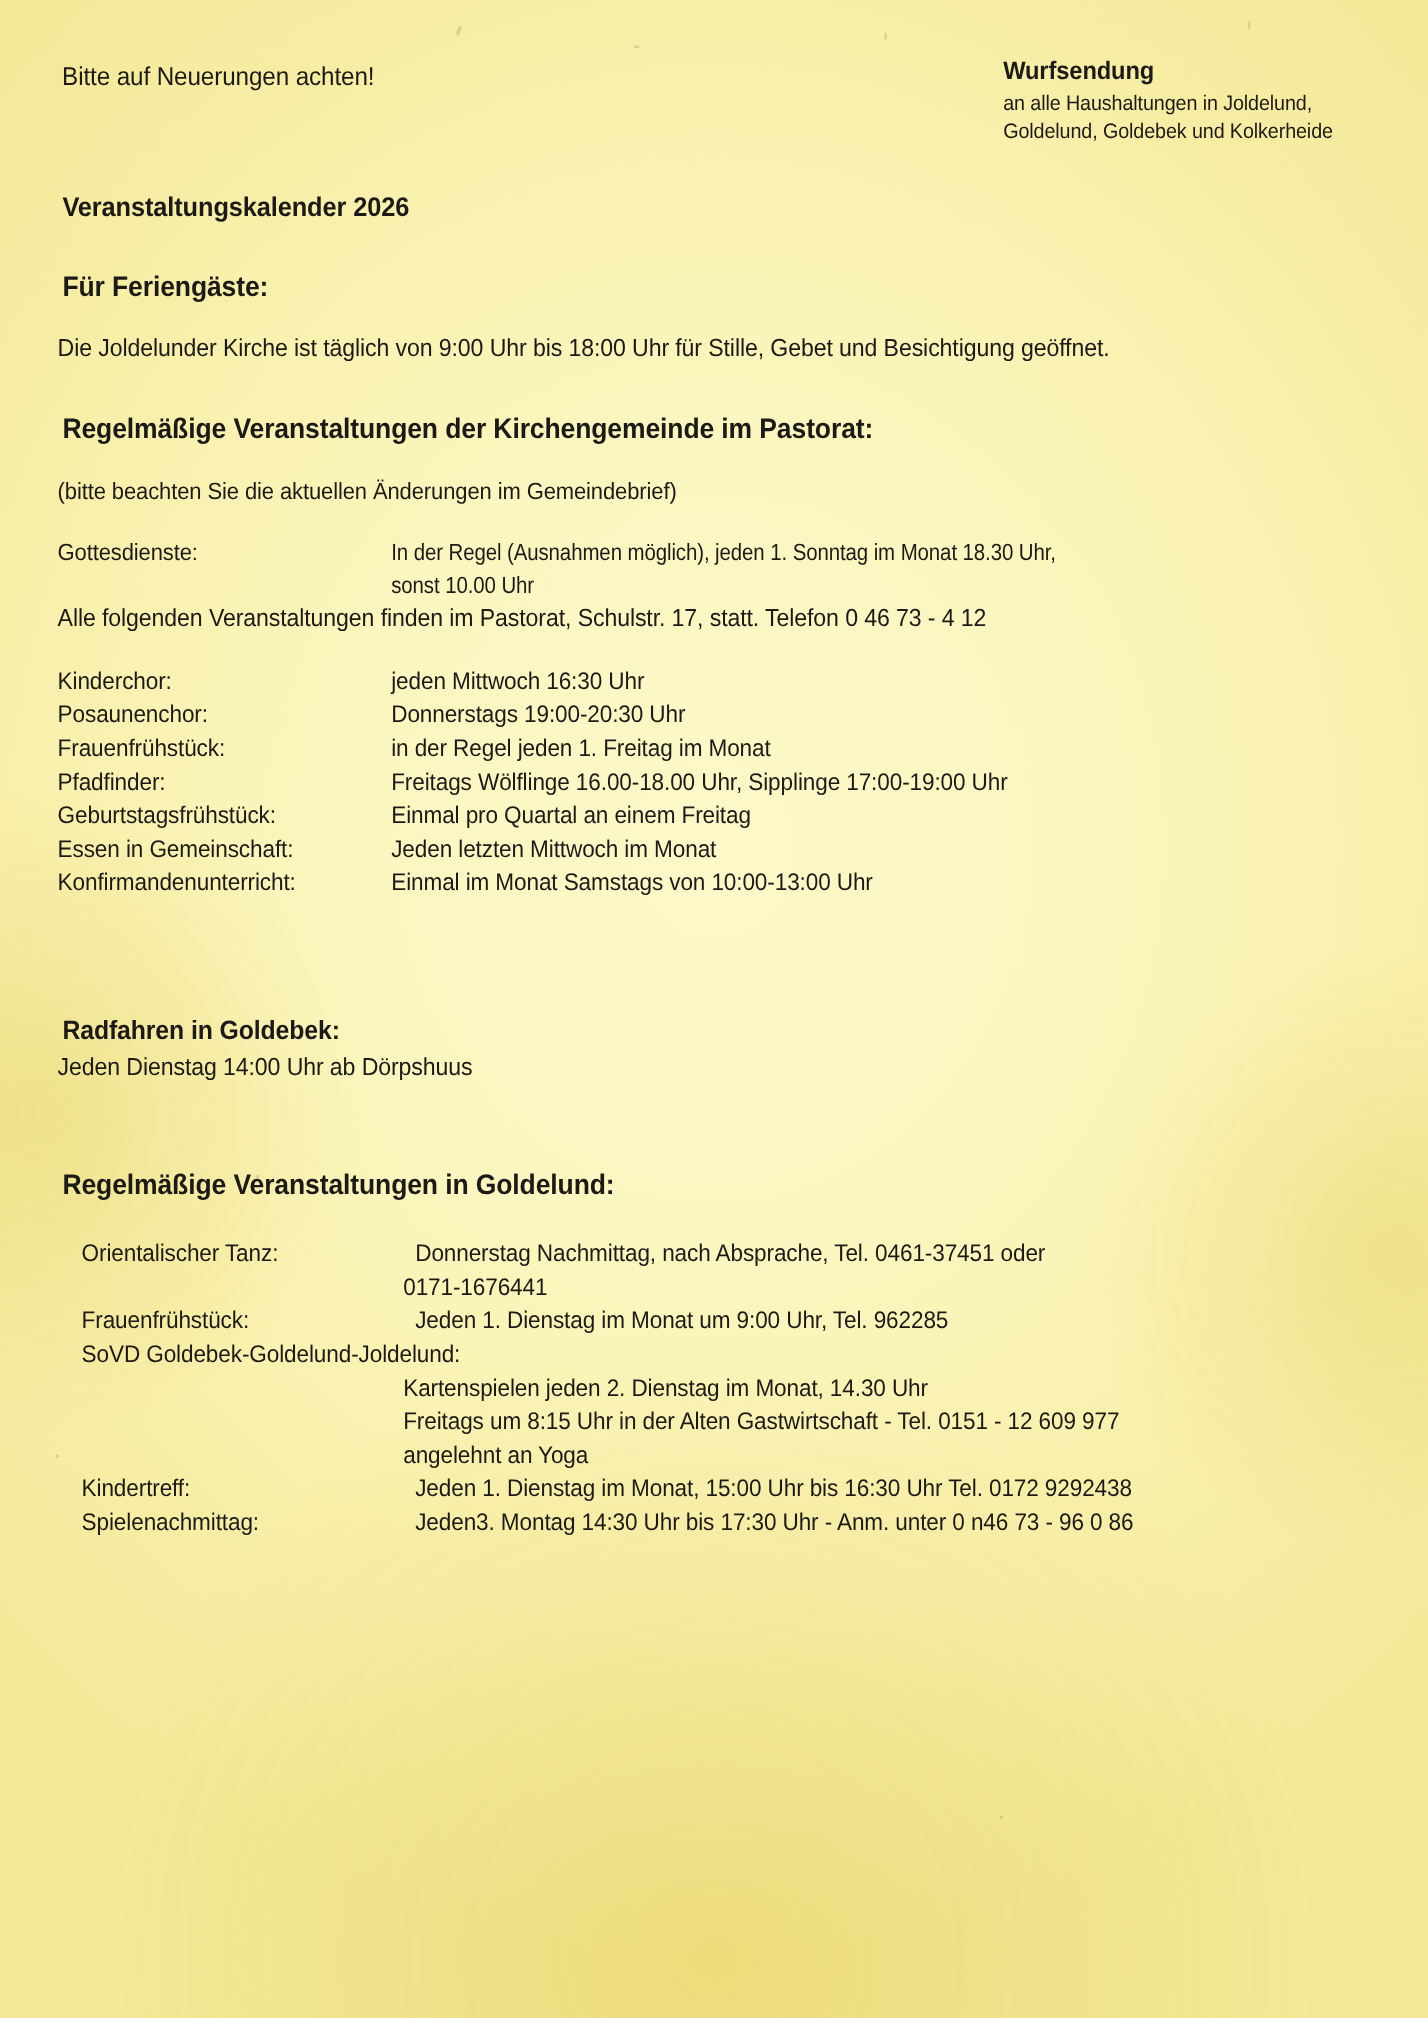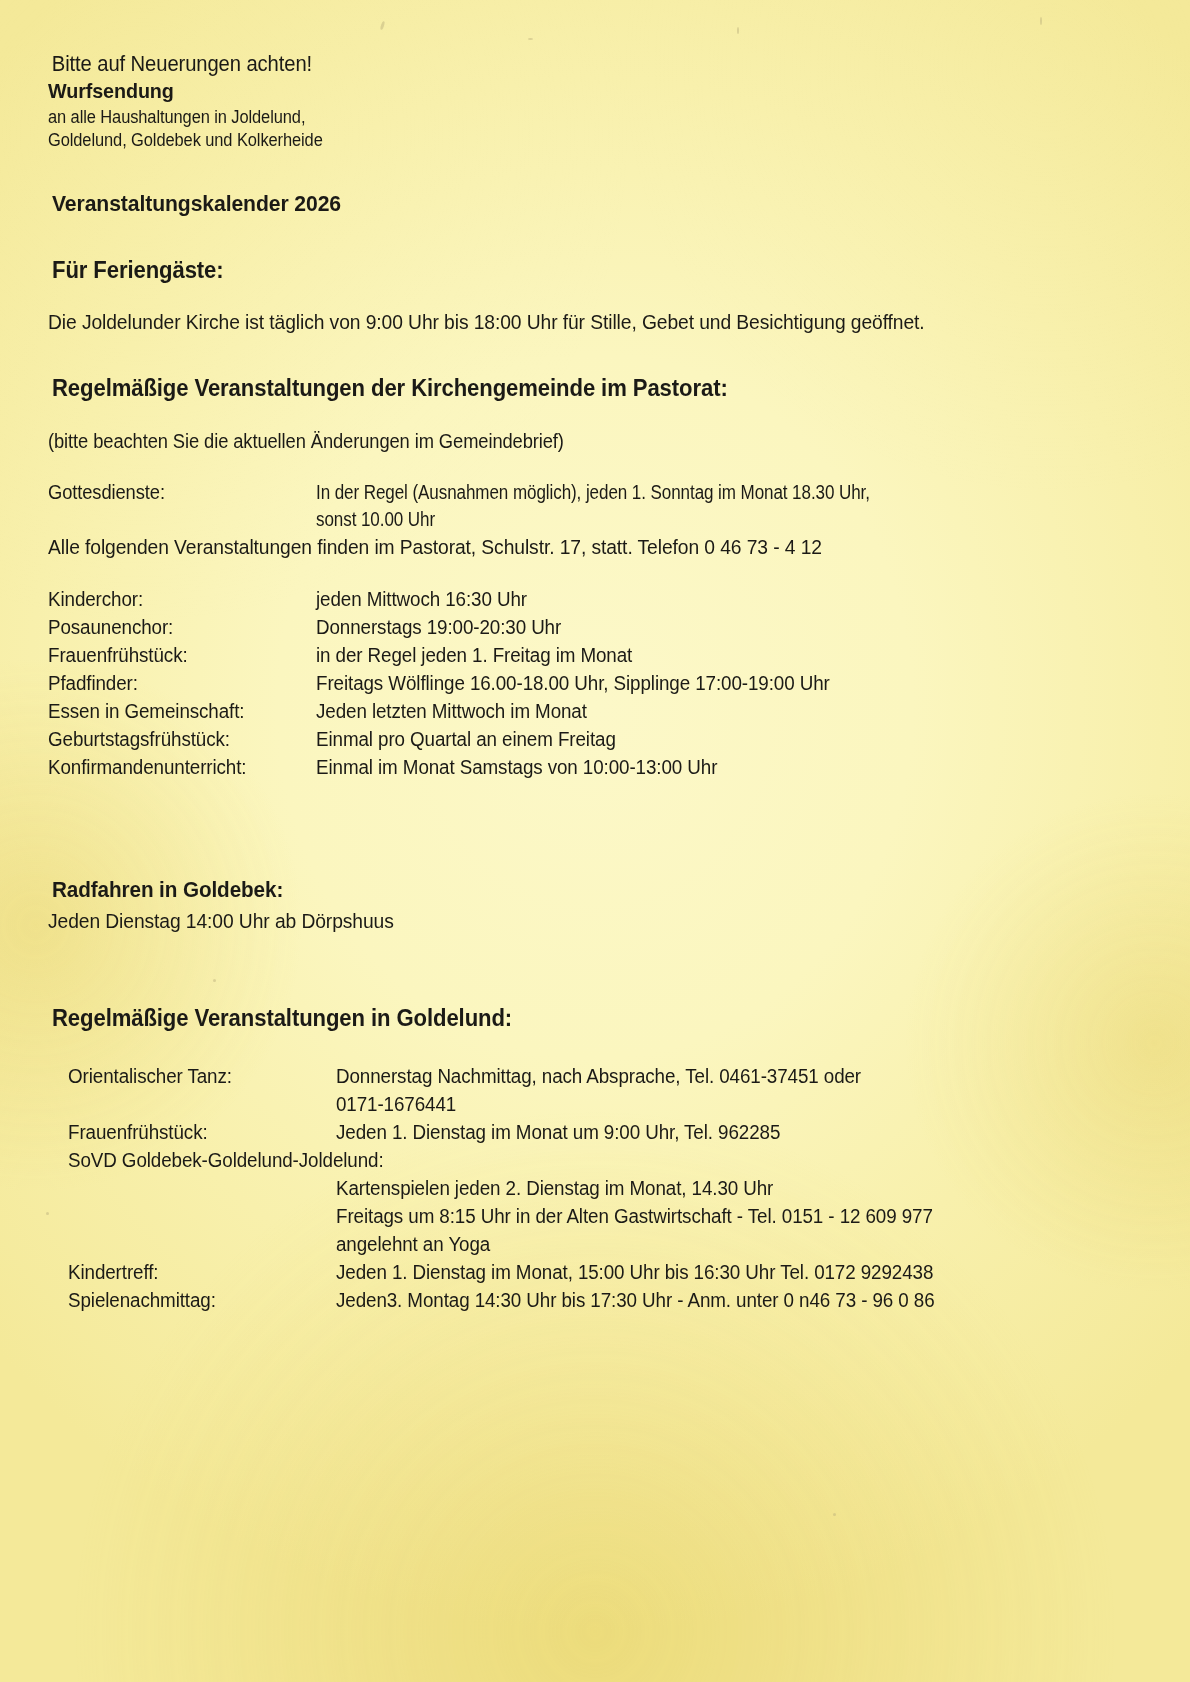--- a/index.html
+++ b/index.html
@@ -48,21 +48,20 @@
   .t {
     font-family: "Liberation Sans Narrow", "Liberation Sans", "DejaVu Sans", sans-serif;
     transform: scaleX(0.94);
     transform-origin: left center;
     letter-spacing: -0.1px;
   }
   .hdr {
     display: flex;
     justify-content: space-between;
     align-items: flex-start;
-    flex-direction: column;
   }
   .hdr-left {
     font-size: 21.5px;
     padding-top: 6px;
     padding-left: 4px;
   }
   .hdr-right {
     text-align: left;
     line-height: 1.30;
     padding-right: 4px;
@@ -96,20 +95,21 @@
     margin: 28px 0 0 0;
   }
   .rows {
     margin-top: 26px;
   }
   .row {
     display: flex;
     font-size: 20px;
     line-height: 1.40;
     align-items: flex-start;
+    gap: 10px;
   }
   .row .lbl {
     width: 268px;
     flex: 0 0 268px;
     white-space: nowrap;
   }
   .row .val {
     flex: 1 1 auto;
   }
   .row.full .lbl { width: auto; flex: 0 0 auto; }
@@ -191,26 +191,26 @@
     </div>
     <div class="row">
       <div class="lbl t">Frauenfrühstück:</div>
       <div class="val t">in der Regel jeden 1. Freitag im Monat</div>
     </div>
     <div class="row">
       <div class="lbl t">Pfadfinder:</div>
       <div class="val t">Freitags Wölflinge 16.00-18.00 Uhr, Sipplinge 17:00-19:00 Uhr</div>
     </div>
     <div class="row">
+      <div class="lbl t">Geburtstagsfrühstück:</div>
+      <div class="val t">Einmal pro Quartal an einem Freitag</div>
+    </div>
+    <div class="row">
       <div class="lbl t">Essen in Gemeinschaft:</div>
       <div class="val t">Jeden letzten Mittwoch im Monat</div>
-    </div>
-    <div class="row">
-      <div class="lbl t">Geburtstagsfrühstück:</div>
-      <div class="val t">Einmal pro Quartal an einem Freitag</div>
     </div>
     <div class="row">
       <div class="lbl t">Konfirmandenunterricht:</div>
       <div class="val t">Einmal im Monat Samstags von 10:00-13:00 Uhr</div>
     </div>
   </div>
 
   <div class="spacer-lg"></div>
 
 

